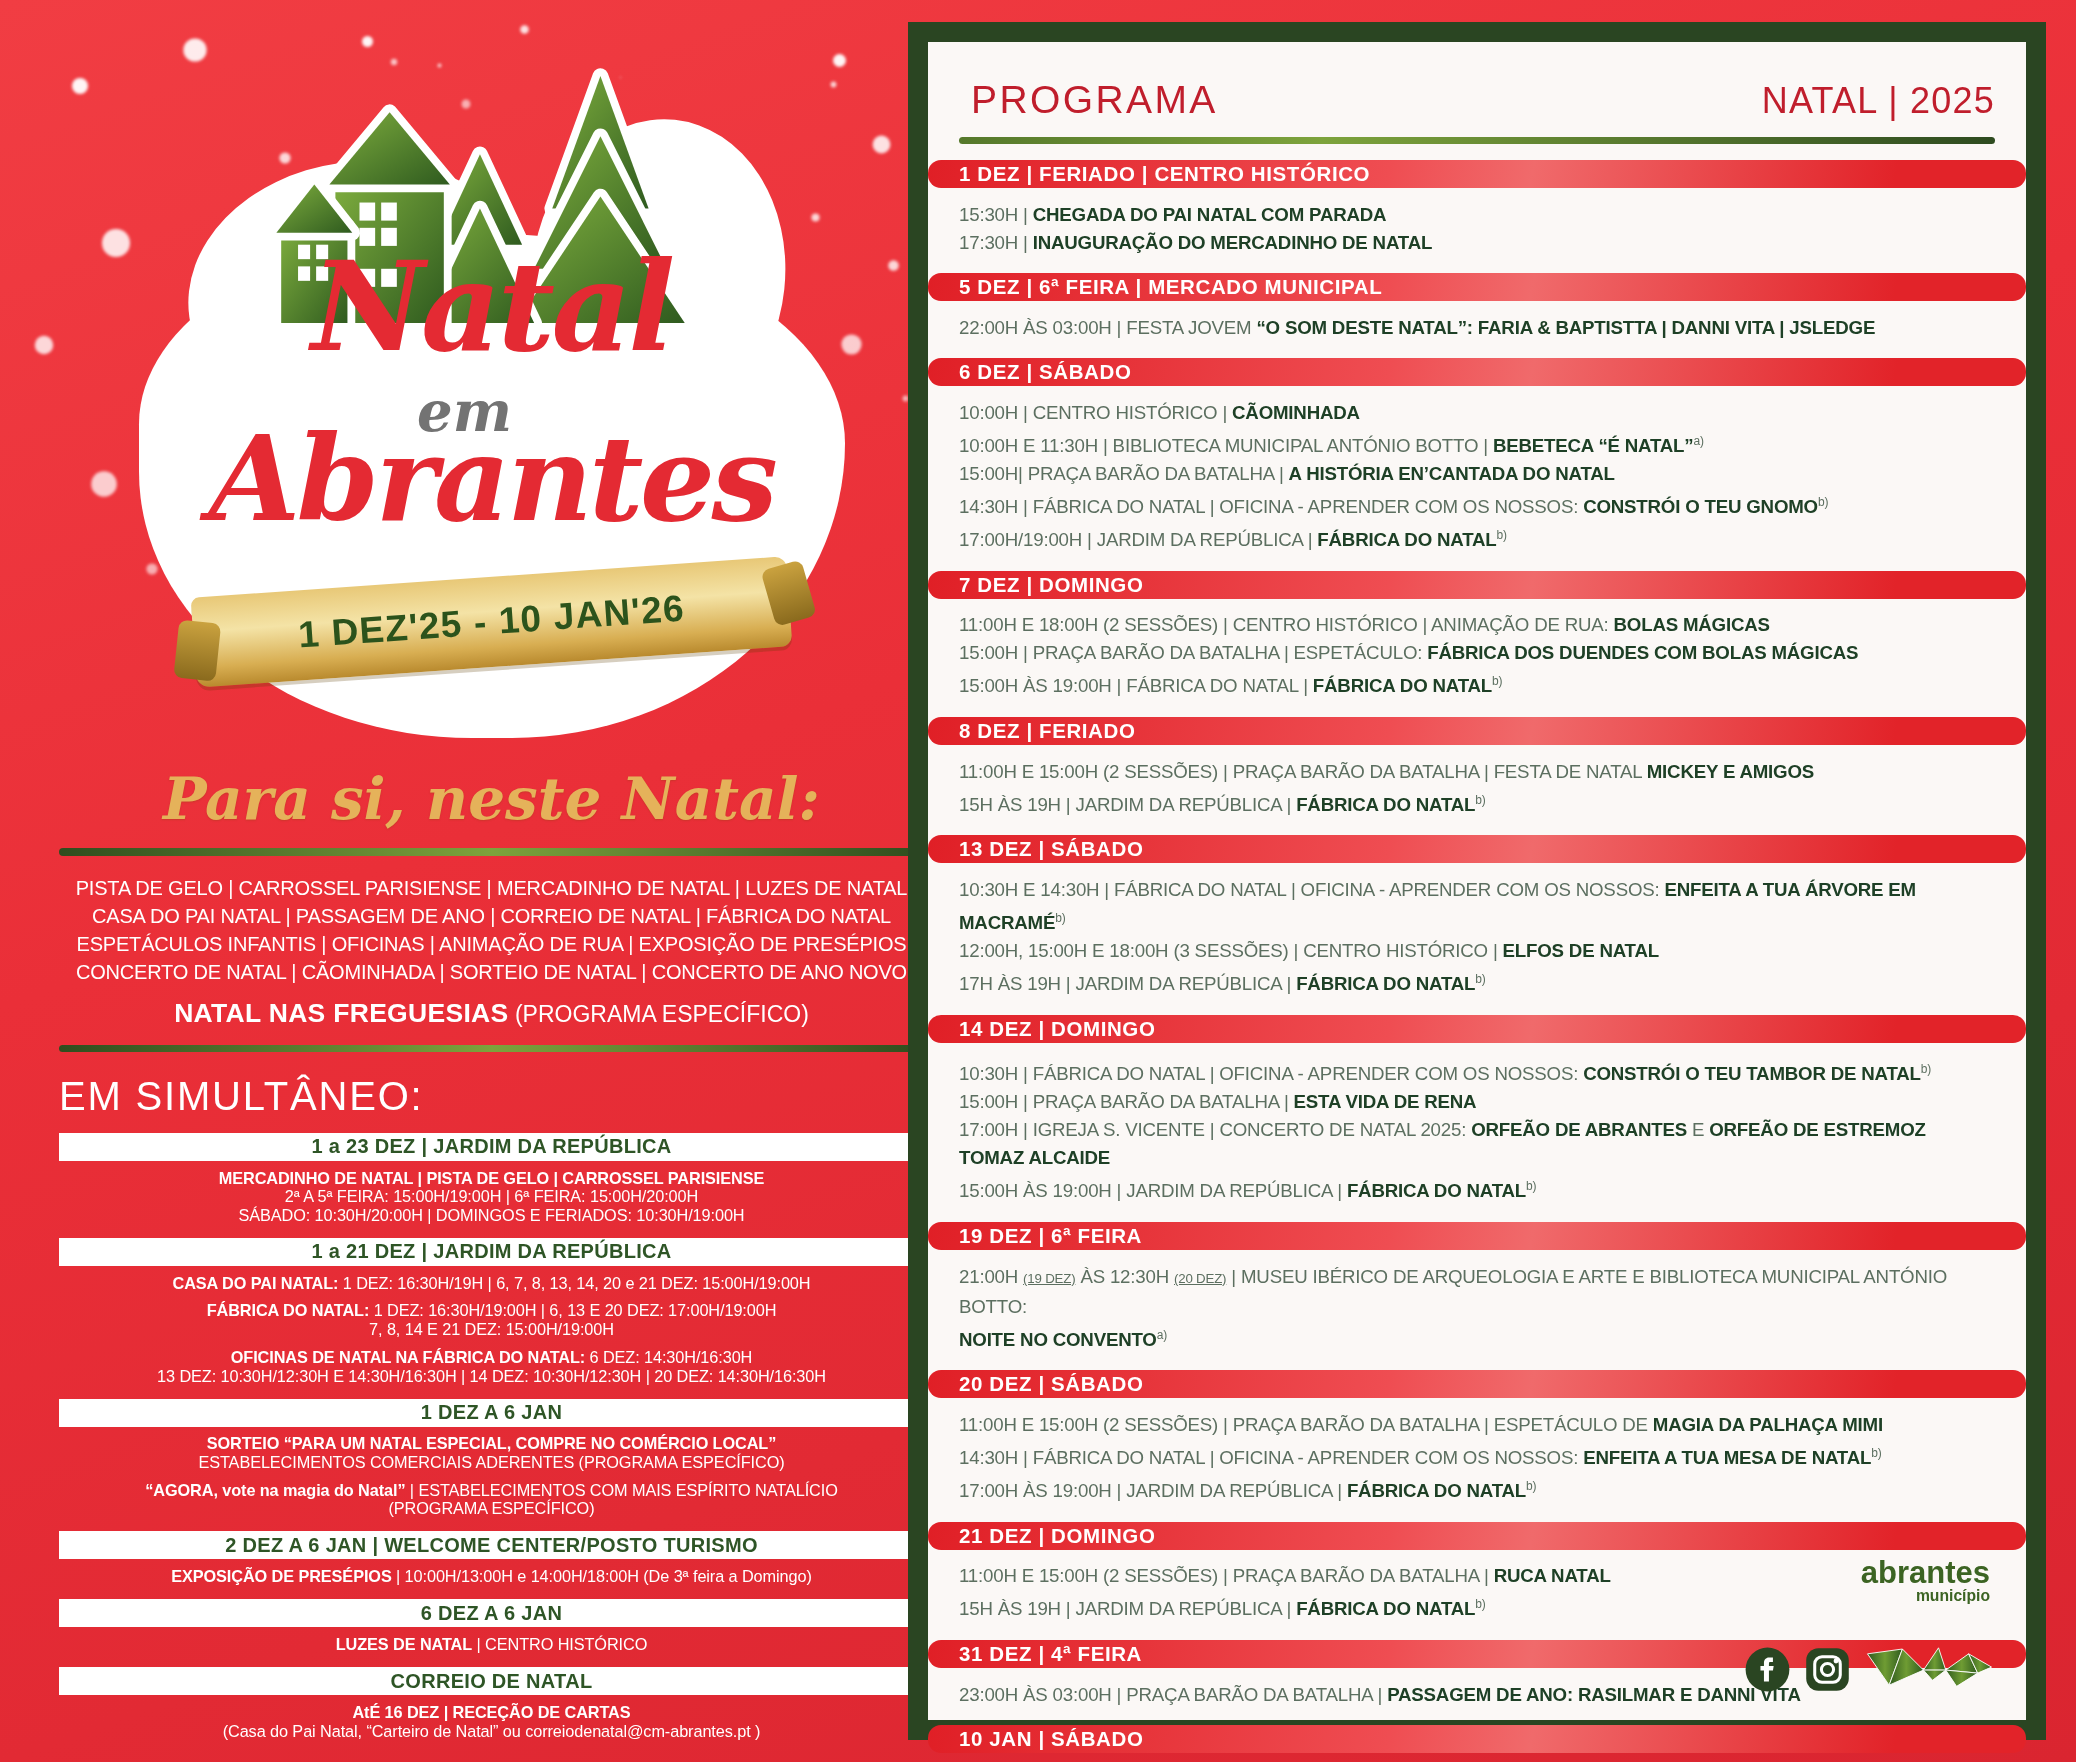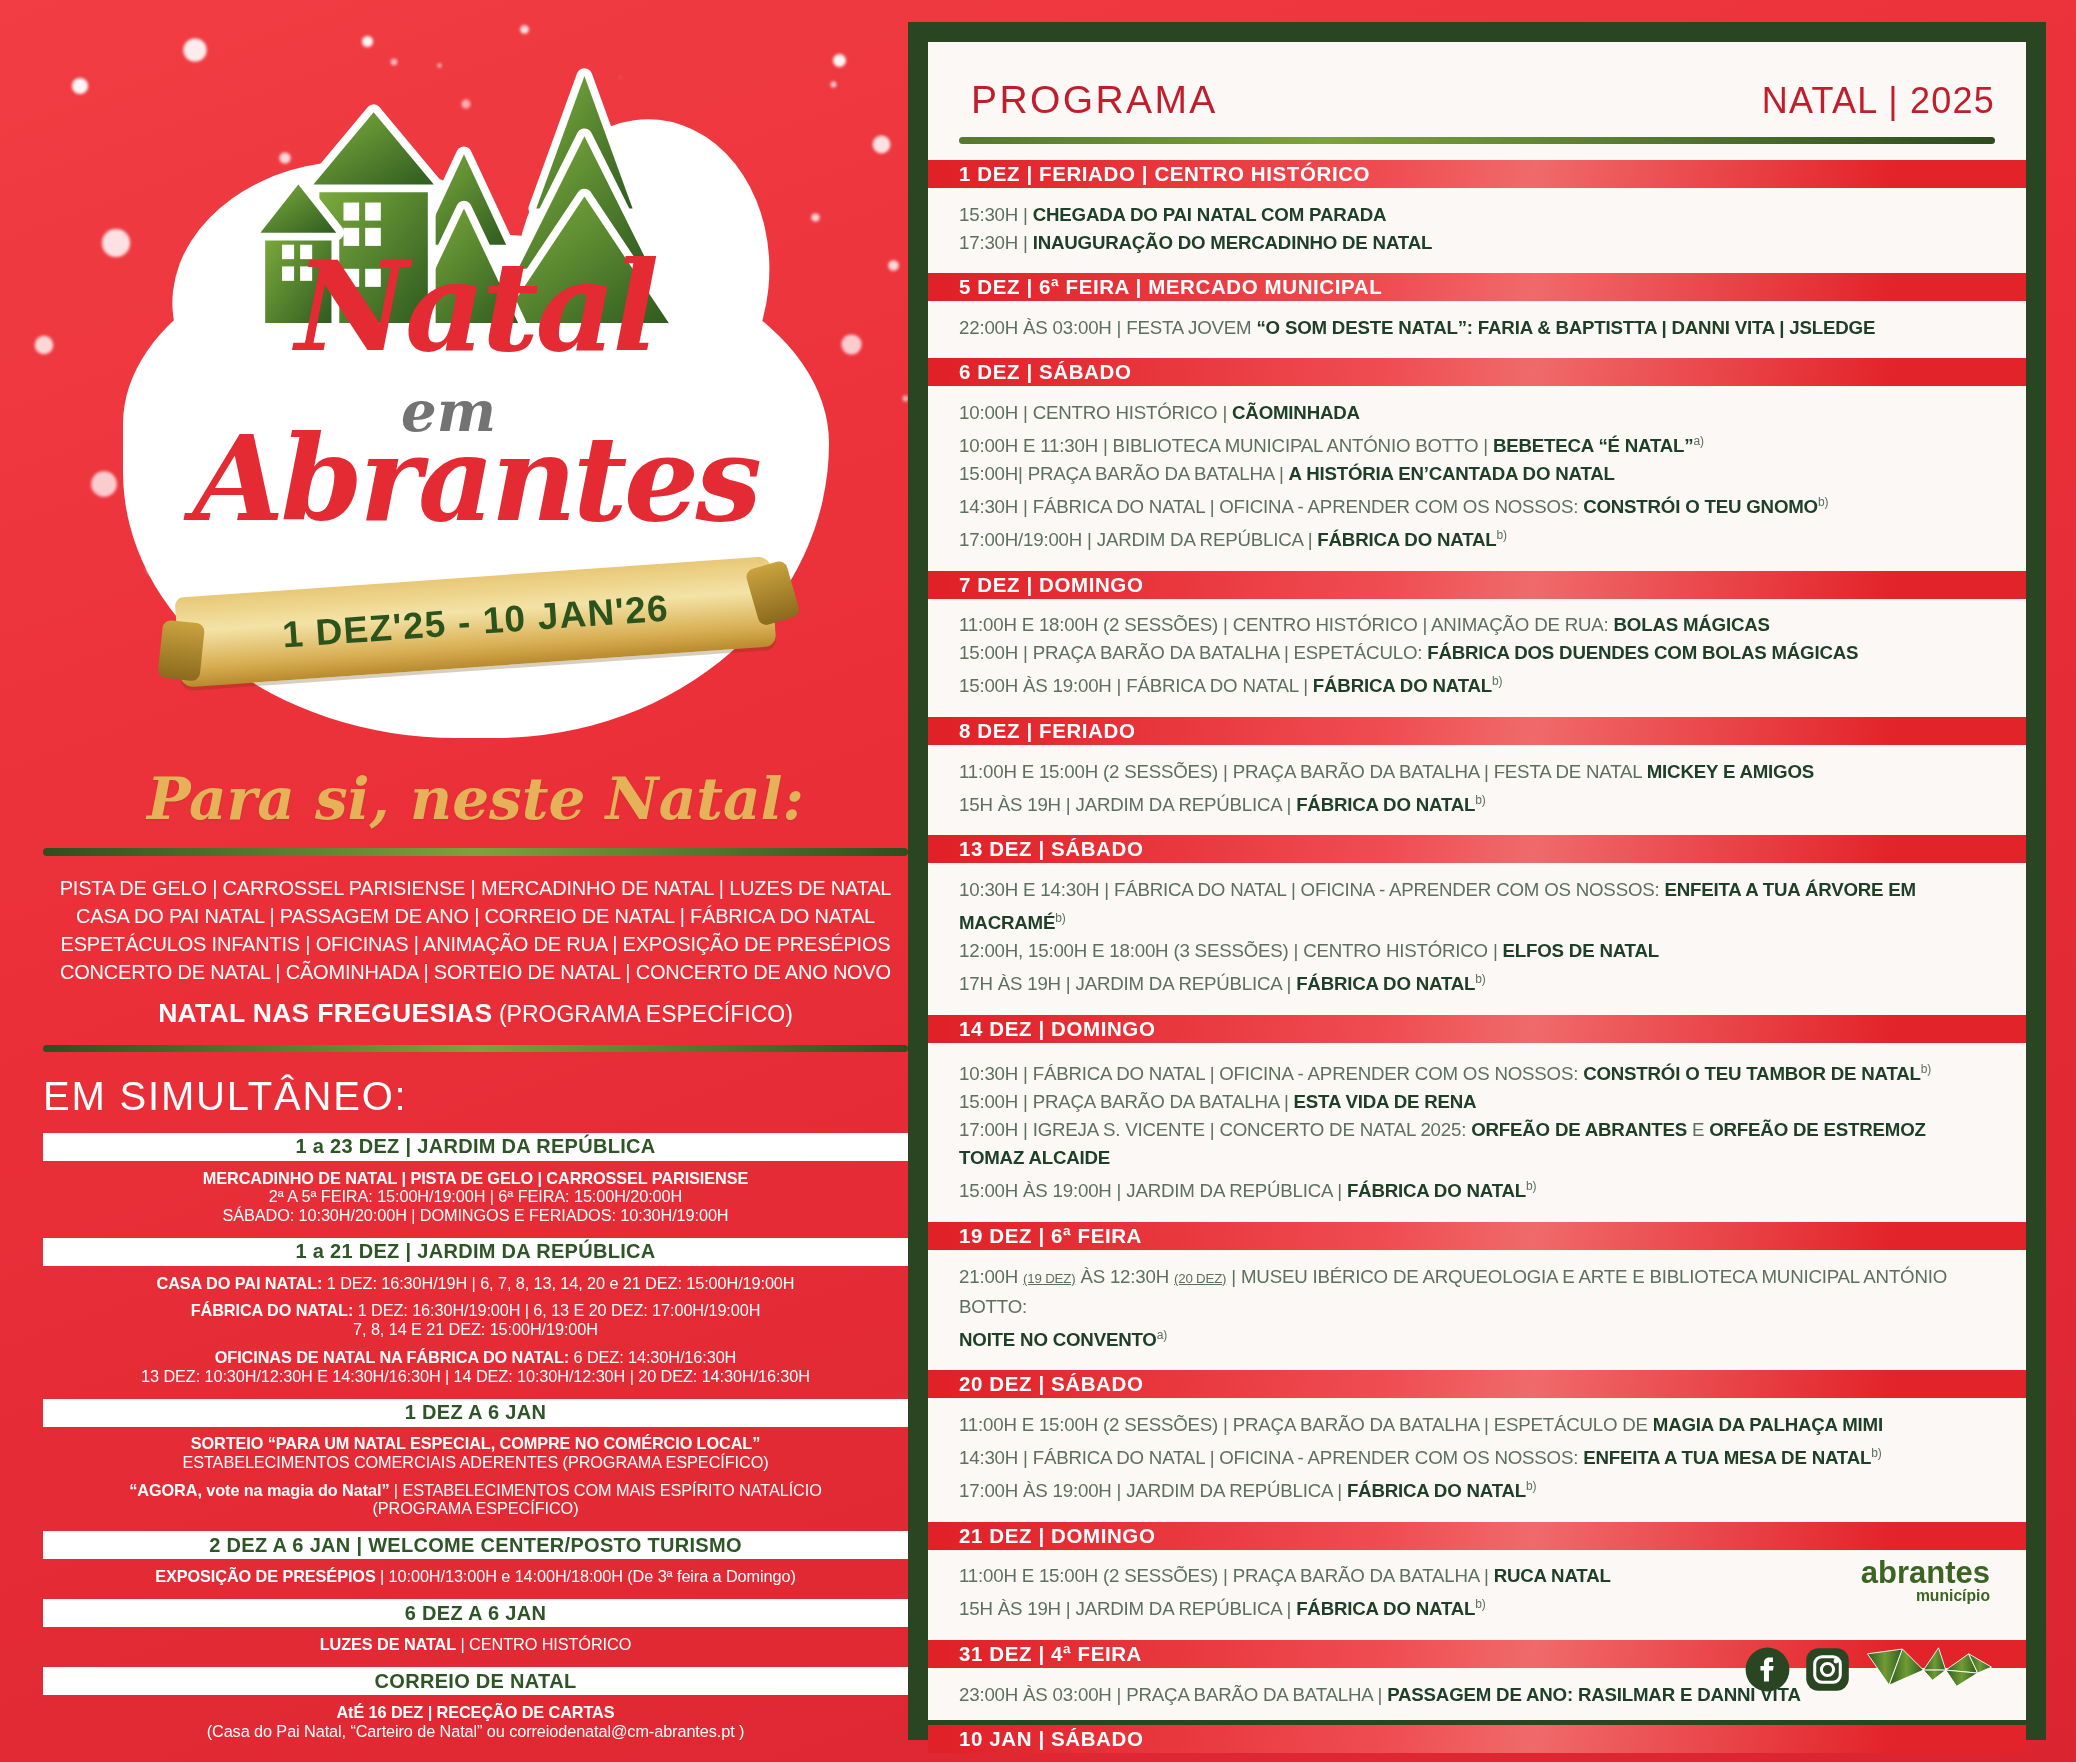--- a/index.html
+++ b/index.html
@@ -18,21 +18,21 @@
       314px -24px 0 -4.8px rgba(255,255,255,.7), 386px 18px 0 -3.6px rgba(255,255,255,.6);}
   .s2{width:13.3px;height:13.3px;left:833px;top:54px;box-shadow:
       42px 84px 0 2.4px rgba(255,255,255,.85), -24px 157px 0 -2.4px rgba(255,255,255,.8),
       54px 205px 0 -1.2px rgba(255,255,255,.8), 12px 284px 0 3.6px rgba(255,255,255,.75),
       66px 338px 0 -3.6px rgba(255,255,255,.65), -6px 24px 0 -3.6px rgba(255,255,255,.8);}
   .s3{width:11px;height:11px;left:362px;top:36px;box-shadow:
       72px 24px 0 -3.6px rgba(255,255,255,.8), 157px -12px 0 -1.2px rgba(255,255,255,.85),
       253px 36px 0 -4.8px rgba(255,255,255,.7);}
 
   
-  .left-col{position:absolute;left:0;top:0;width:908px;height:1762px;
+  .left-col{position:absolute;left:16px;top:0;width:908px;height:1762px;
             padding:0 0 0 43px;box-sizing:border-box;color:#fff;}
   .sticker{position:relative;width:742px;height:691px;margin:53px auto 0;}
   .blob{position:absolute;left:18px;top:181px;right:18px;bottom:6px;background:#fff;
         border-radius:47% 53% 50% 50% / 40% 44% 62% 56%;}
   .blob2{position:absolute;left:66px;top:109px;width:338px;height:253px;background:#fff;
         border-radius:50% 50% 46% 54% / 52% 48% 52% 48%;transform:rotate(-8deg);}
   .blob3{position:absolute;right:78px;top:66px;width:253px;height:314px;background:#fff;
         border-radius:50%;transform:rotate(6deg);}
   .village{position:absolute;left:50%;top:11px;transform:translateX(-50%);}
   .logo-natal{position:absolute;left:0;right:0;top:193px;text-align:center;
@@ -78,21 +78,21 @@
   .panel-inner{position:relative;width:100%;height:100%;box-sizing:border-box;
       padding:36px 31px 0 31px;}
   .prog-header{display:flex;justify-content:space-between;align-items:flex-end;margin-left:12px;}
   .prog-title{font-size:39px;font-weight:300;letter-spacing:2.4px;color:#c01e2c;}
   .prog-edition{font-size:36px;font-weight:300;letter-spacing:1.2px;color:#c01e2c;}
   .prog-divider{height:7.2px;margin-top:14.5px;border-radius:3.6px;
       background:linear-gradient(90deg,#55782b 0%,#7da33c 35%,#2e4b20 100%);}
   .prog-section{margin-top:16.3px;}
   .prog-banner{margin:0 -31px 12.7px -31px;height:28px;display:flex;align-items:center;
       padding-left:31px;color:#fff;font-weight:bold;font-size:20.5px;letter-spacing:0.6px;
-      background:linear-gradient(100deg,#e01f26 0%,#ef4d52 42%,#f06a6b 55%,#e22329 88%);}
+      background:linear-gradient(100deg,#e01f26 0%,#ef4d52 42%,#f06a6b 55%,#e22329 88%);border-radius:13px;}
   .prog-line{font-size:18.7px;line-height:28px;letter-spacing:-0.2px;color:#5c6f60;}
   .prog-line .b{font-weight:bold;color:#1e4026;}
   .prog-line .sup{font-size:12px;vertical-align:super;color:#5c6f60;font-weight:normal;}
   .prog-line .small{font-size:13.3px;text-decoration:underline;}
   .social{position:absolute;right:33px;bottom:24px;display:flex;align-items:center;gap:15.7px;}
   .brand{position:absolute;right:36px;bottom:115px;text-align:right;}
   .brand-name{font-size:31px;font-weight:bold;color:#3c6423;line-height:28px;}
   .brand-sub{font-size:15.7px;font-weight:bold;color:#3c6423;}
 </style>
 </head>

